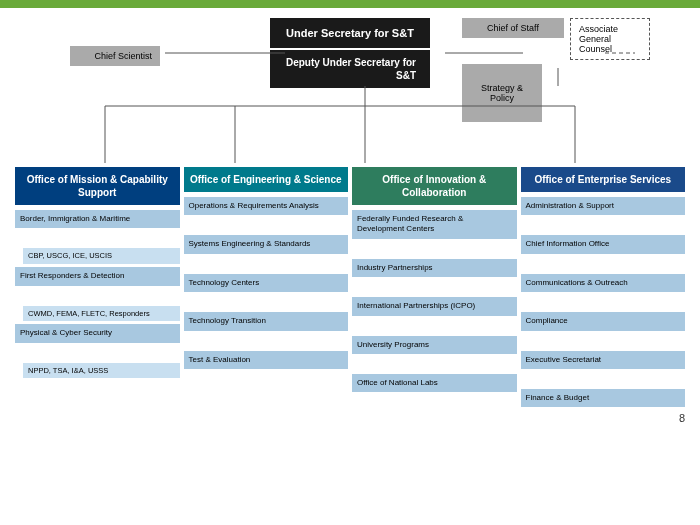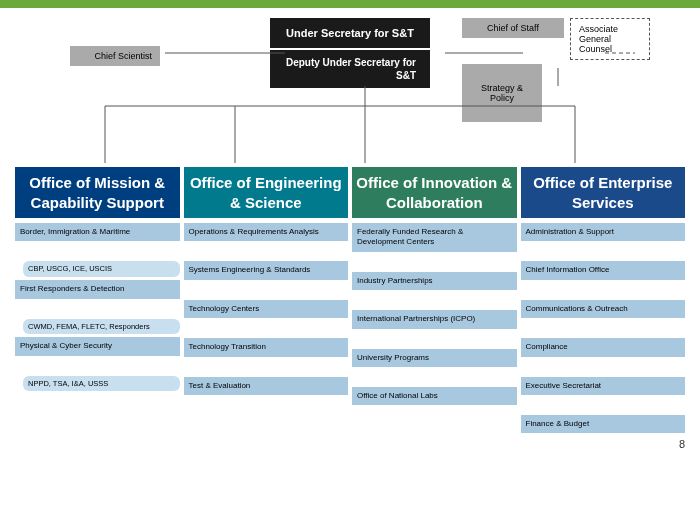--- a/index.html
+++ b/index.html
@@ -86,21 +86,21 @@
       margin-top: 2px;
     }
     .column {
       flex: 1;
       display: flex;
       flex-direction: column;
       align-items: stretch;
     }
     .column-header {
       color: #fff;
-      font-size: 15px;
+      font-size: 10px;
       font-weight: bold;
       text-align: center;
       padding: 6px 4px;
       line-height: 1.3;
       margin-bottom: 5px;
     }
     .col-blue { background: #003f7f; }
     .col-teal { background: #007a8c; }
     .col-green { background: #2e7d5e; }
     .col-right-blue { background: #1a4a8a; }
@@ -114,21 +114,20 @@
       color: #000;
     }
     .sub-sub-item {
       background: #c8dff0;
       font-size: 7.5px;
       padding: 3px 5px;
       margin-bottom: 3px;
       margin-left: 8px;
       line-height: 1.3;
       color: #000;
-      border-radius: 6px;
     }
 
     
     .page-number {
       position: absolute;
       bottom: 8px;
       right: 15px;
       font-size: 11px;
       color: #333;
     }

